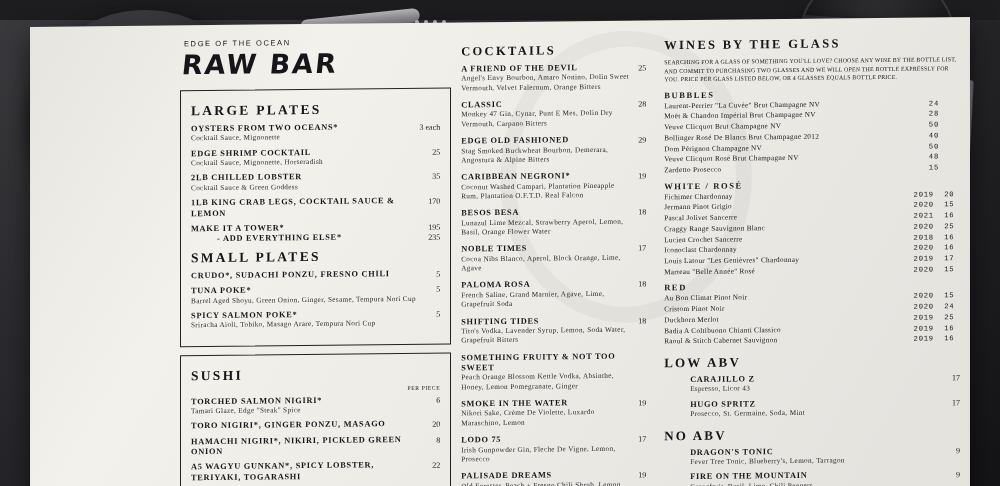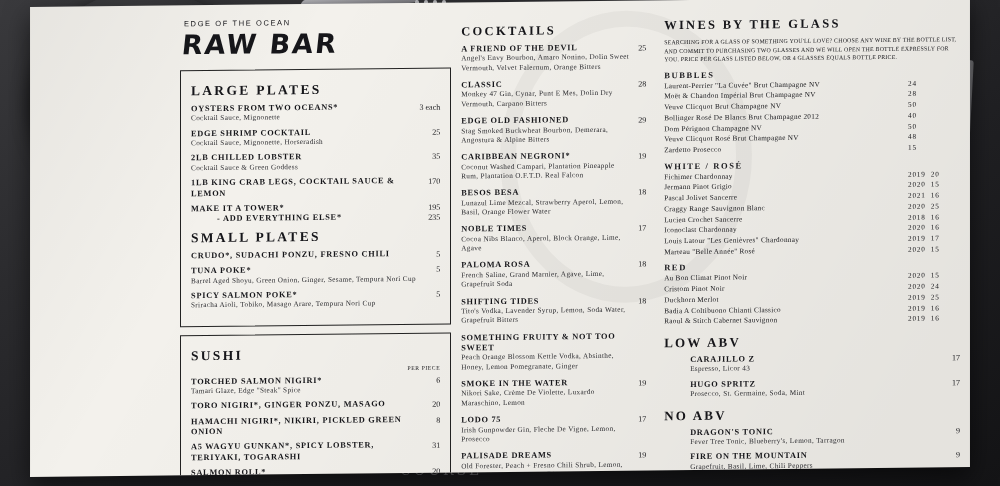--- a/index.html
+++ b/index.html
@@ -4,21 +4,21 @@
 <style>
   html,body{margin:0;padding:0;}
   body{
     width:1000px;height:486px;overflow:hidden;
     background:#1d1d1f;
     font-family:"Liberation Sans", sans-serif;
     position:relative;
   }
   
   #scene{position:absolute;inset:0;background:
-     linear-gradient(180deg,#2a2a2c 0%,#232325 35%,#17171a 100%);}
+     linear-gradient(180deg,#2a2a2c 0%,#232325 35%,#17171a 100%); margin-top: 20px;}
   .tabletop{position:absolute;left:0;top:0;width:1000px;height:486px;
      background:linear-gradient(155deg,#3a3a3d 0%,#2c2c2f 30%,#202023 60%,#141416 100%);}
   .plate{position:absolute;left:30px;top:-10px;width:230px;height:215px;border-radius:50%;
      background:radial-gradient(circle at 40% 35%,#4a4a4d,#2e2e31 60%,#1b1b1e 100%);
      box-shadow:0 6px 18px rgba(0,0,0,.6);}
   .plate-inner{position:absolute;left:58px;top:16px;width:172px;height:160px;border-radius:50%;
      background:radial-gradient(circle at 45% 40%,#434346,#26262a 70%);}
   .napkin{position:absolute;left:790px;top:0px;width:160px;height:420px;
      background:linear-gradient(120deg,#2b2b30,#1d1d22);transform:rotate(4deg);
      box-shadow:-4px 0 14px rgba(0,0,0,.5);}
@@ -73,21 +73,21 @@
      text-transform:uppercase;line-height:1.25;}
   .ds{font-family:"Liberation Serif",serif;font-size:7.2px;letter-spacing:.35px;line-height:1.3;
      color:#2a2a2e;text-transform:capitalize;}
   .pr{font-family:"Liberation Serif",serif;font-size:8px;white-space:nowrap;padding-top:1px;}
   .perpiece{font-family:"Liberation Serif",serif;font-size:5.6px;letter-spacing:.6px;
      text-transform:uppercase;text-align:right;margin:-2px 0 4px 0;}
   .mid-item{margin:0 0 7px 0;}
   .wine-row{display:flex;justify-content:space-between;font-family:"Liberation Serif",serif;
      font-size:7.2px;letter-spacing:.3px;line-height:1.35;margin-bottom:1px;}
   .wine-row .wn{flex:1;padding-right:6px;text-transform:capitalize;}
-  .wine-row .wp{white-space:nowrap;width:52px;text-align:left;letter-spacing:.8px;}
+  .wine-row .wp{white-space:nowrap;width:52px;text-align:center;letter-spacing:.8px;font-family:Liberation Mono, monospace;}
   .blurb{font-family:"Liberation Serif",serif;font-size:5.9px;line-height:1.45;letter-spacing:.2px;
      margin-bottom:6px;text-transform:uppercase;}
   .cat{font-family:"Liberation Serif",serif;font-weight:bold;font-size:8.5px;letter-spacing:1.6px;
      text-transform:uppercase;margin:5px 0 2px 0;}
   .big-head{font-family:"Liberation Serif",serif;font-weight:bold;font-size:13px;letter-spacing:2.2px;
      text-transform:uppercase;margin:8px 0 4px 0;}
   .bottom-text{position:absolute;left:400px;top:462px;font-family:"DejaVu Serif",serif;
      font-size:14px;letter-spacing:3px;color:#6e6e72;}
 </style>
 </head>
@@ -203,21 +203,21 @@
           <div class="item">
             <div class="txt">
                 <div class="nm">Hamachi Nigiri*, Nikiri, Pickled Green Onion</div>
               </div>
             <div class="pr">8</div>
           </div>
           <div class="item">
             <div class="txt">
                 <div class="nm">A5 Wagyu Gunkan*, Spicy Lobster, Teriyaki, Togarashi</div>
               </div>
-            <div class="pr">31</div>
+            <div class="pr">22</div>
           </div>
           <div class="item">
             <div class="txt">
                 <div class="nm">Salmon Roll*</div>
             <div class="ds">Spicy Mango, Edge Togarashi, Cucumber</div>
               </div>
             <div class="pr">20</div>
           </div>
 
         </div>

